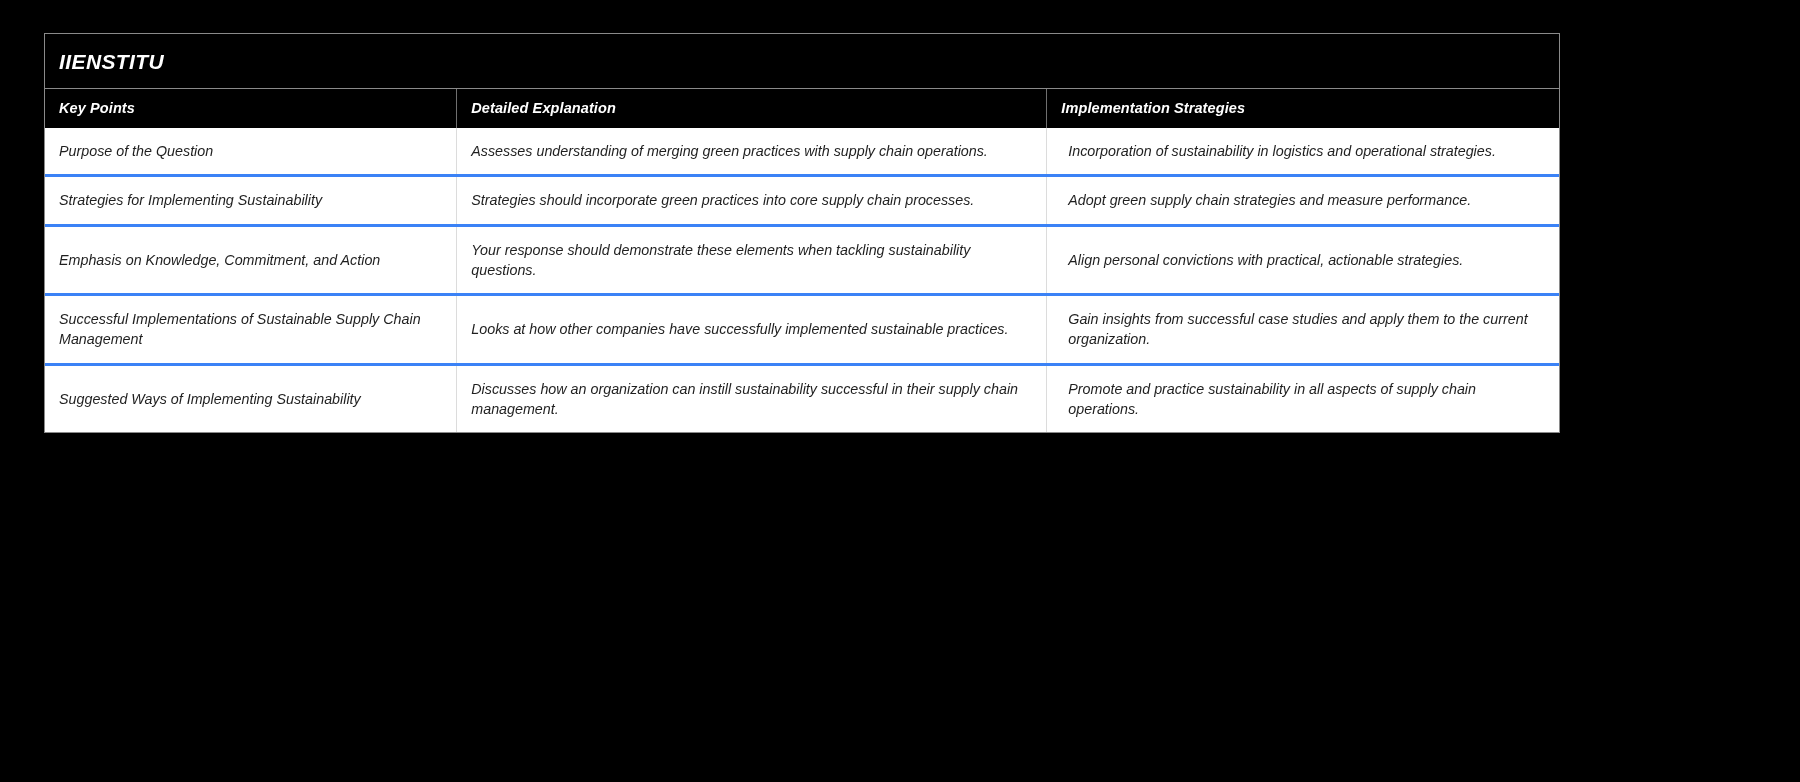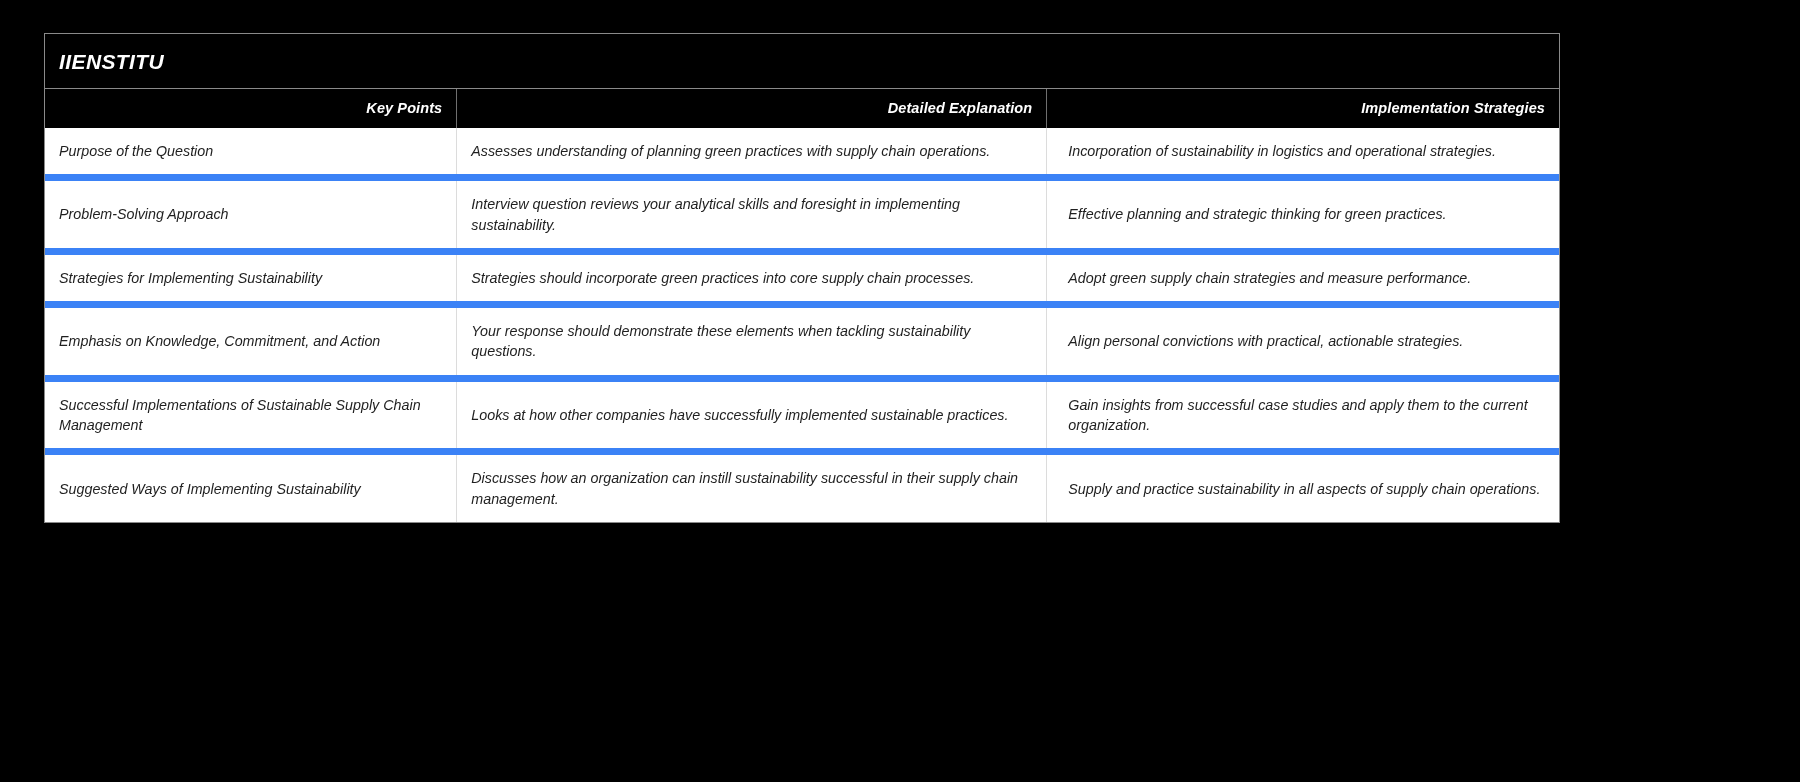--- a/index.html
+++ b/index.html
@@ -50,37 +50,37 @@
   table.grid {
     border-collapse: collapse;
     width: 100%;
     table-layout: fixed;
   }
   table.grid thead th {
     background: #000000;
     color: #ffffff;
     font-size: 14.5px;
     font-weight: bold;
-    text-align: right;
+    text-align: left;
     padding: 11px 14px 12px 14px;
     border-right: 1px solid #6f6f6f;
     vertical-align: middle;
     letter-spacing: 0.1px;
   }
   table.grid thead th:last-child { border-right: none; }
 
   table.grid tbody td {
     background: #ffffff;
     color: #1f1f1f;
     font-size: 14.3px;
     line-height: 1.42;
     text-align: left;
     padding: 13px 14px 13px 14px;
     border-right: 1px solid #dcdcdc;
-    border-bottom: 7px solid #3b82f6;
+    border-bottom: 3px solid #3b82f6;
     vertical-align: middle;
   }
   table.grid tbody td:last-child { border-right: none; padding-left: 21px; }
   table.grid tbody tr:last-child td { border-bottom: none; }
 
   col.c1 { width: 402px; }
   col.c2 { width: 576px; }
   col.c3 { width: 500px; }
 </style>
 </head>
@@ -102,45 +102,40 @@
       <thead>
         <tr>
           <th>Key Points</th>
           <th>Detailed Explanation</th>
           <th>Implementation Strategies</th>
         </tr>
       </thead>
       <tbody>
         <tr>
           <td>Purpose of the Question</td>
-          <td>Assesses understanding of planning green practices with supply chain operations.</td>
+          <td>Assesses understanding of merging green practices with supply chain operations.</td>
           <td>Incorporation of sustainability in logistics and operational strategies.</td>
-        </tr>
-        <tr>
-          <td>Problem-Solving Approach</td>
-          <td>Interview question reviews your analytical skills and foresight in implementing sustainability.</td>
-          <td>Effective planning and strategic thinking for green practices.</td>
         </tr>
         <tr>
           <td>Strategies for Implementing Sustainability</td>
           <td>Strategies should incorporate green practices into core supply chain processes.</td>
           <td>Adopt green supply chain strategies and measure performance.</td>
         </tr>
         <tr>
           <td>Emphasis on Knowledge, Commitment, and Action</td>
           <td>Your response should demonstrate these elements when tackling sustainability questions.</td>
           <td>Align personal convictions with practical, actionable strategies.</td>
         </tr>
         <tr>
           <td>Successful Implementations of Sustainable Supply Chain Management</td>
           <td>Looks at how other companies have successfully implemented sustainable practices.</td>
           <td>Gain insights from successful case studies and apply them to the current organization.</td>
         </tr>
         <tr>
           <td>Suggested Ways of Implementing Sustainability</td>
           <td>Discusses how an organization can instill sustainability successful in their supply chain management.</td>
-          <td>Supply and practice sustainability in all aspects of supply chain operations.</td>
+          <td>Promote and practice sustainability in all aspects of supply chain operations.</td>
         </tr>
       </tbody>
     </table>
 
   </div>
 </div>
 
 </body></html>

